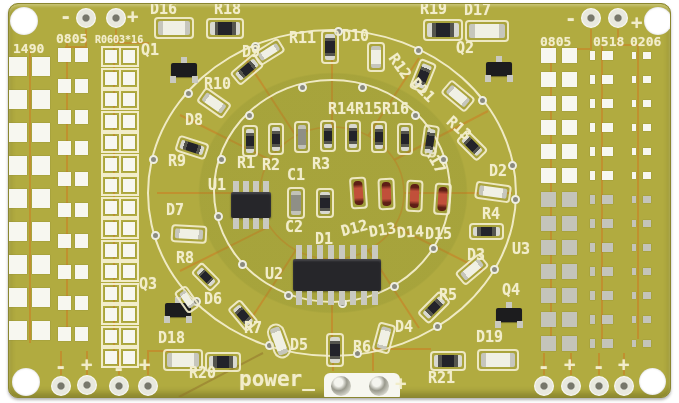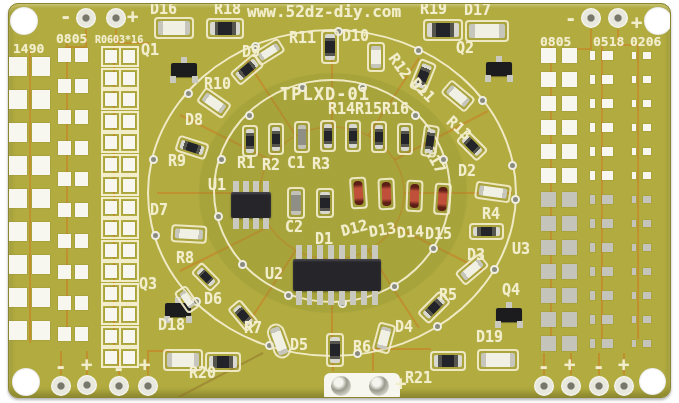--- a/index.html
+++ b/index.html
@@ -308,22 +308,20 @@
         <div class="pad tin" style="left: 623px; top: 336px; width: 4px; height: 7px;"></div>
         <div class="pad tin" style="left: 634px; top: 336px; width: 8px; height: 7px;"></div>
       </div>
   <div class="silk md" style="left:4px;top:38px">1490</div>
   <div class="silk md" style="left:47px;top:28px">0805</div>
   <div class="silk xs" style="left:86px;top:31px">R0603*16</div>
   <div class="silk md" style="left:531px;top:31px">0805</div>
   <div class="silk md" style="left:584px;top:31px">0518</div>
   <div class="silk md" style="left:621px;top:31px">0206</div>
 
-  <div class="silk" style="left:238px;top:0;font-size:16px">www.52dz-diy.com</div>
-  <div class="silk" style="left:271px;top:82px;font-size:17px;letter-spacing:1px">TPLXD-01</div>
 
   <div class="fp" style="left:145px;top:13px;width:40px;height:22px">
         <div class="led"></div>
       </div>
   <div class="silk" style="left:141px;top:-2px">D16</div>
   <div class="fp" style="left:197px;top:14px;width:38px;height:21px">
         <div class="res"></div>
       </div>
   <div class="silk" style="left:205px;top:-2px">R18</div>
   <div class="fp" style="left:414px;top:15px;width:40px;height:22px">
@@ -388,21 +386,21 @@
         <div class="led"></div>
       </div>
   <div class="silk" style="left:400px;top:79px;transform:rotate(45deg)">D11</div>
   <div class="fp" style="left:448px;top:133px;width:30px;height:17px;transform:rotate(45deg)">
         <div class="res"></div>
       </div>
   <div class="silk" style="left:436px;top:117px;transform:rotate(42deg)">R13</div>
   <div class="fp" style="left:466px;top:179px;width:36px;height:18px;transform:rotate(8deg)">
         <div class="led"></div>
       </div>
-  <div class="silk" style="left:449px;top:160px">D2</div>
+  <div class="silk" style="left:480px;top:160px">D2</div>
   <div class="fp" style="left:460px;top:219px;width:35px;height:17px">
         <div class="res"></div>
       </div>
   <div class="silk" style="left:473px;top:203px">R4</div>
   <div class="fp" style="left:447px;top:257px;width:32px;height:17px;transform:rotate(-40deg)">
         <div class="led"></div>
       </div>
   <div class="silk" style="left:458px;top:244px">D3</div>
   <div class="silk" style="left:503px;top:238px">U3</div>
   <div class="fp" style="left:409px;top:295px;width:32px;height:17px;transform:rotate(-45deg)">
@@ -429,21 +427,21 @@
         <div class="led"></div>
       </div>
   <div class="silk" style="left:195px;top:288px">D6</div>
   <div class="fp" style="left:183px;top:265px;width:28px;height:16px;transform:rotate(45deg)">
         <div class="res"></div>
       </div>
   <div class="silk" style="left:167px;top:247px">R8</div>
   <div class="fp" style="left:162px;top:221px;width:36px;height:18px;transform:rotate(3deg)">
         <div class="led"></div>
       </div>
-  <div class="silk" style="left:141px;top:199px">D7</div>
+  <div class="silk" style="left:157px;top:199px">D7</div>
   <div class="fp" style="left:167px;top:135px;width:32px;height:17px;transform:rotate(18deg)">
         <div class="res"></div>
       </div>
   <div class="silk" style="left:159px;top:150px">R9</div>
   <div class="fp" style="left:189px;top:90px;width:32px;height:18px;transform:rotate(35deg)">
         <div class="led"></div>
       </div>
   <div class="silk" style="left:176px;top:109px">D8</div>
 
   <div class="silk" style="left:412px;top:149px;transform:rotate(60deg)">R17</div>
@@ -483,21 +481,21 @@
         <div class="res v"></div>
       </div>
   <div class="fp" style="left:388px;top:119px;width:16px;height:32px">
         <div class="res v"></div>
       </div>
   <div class="fp" style="left:413px;top:121px;width:16px;height:32px;transform:rotate(8deg)">
         <div class="res v"></div>
       </div>
   <div class="silk" style="left:228px;top:152px">R1</div>
   <div class="silk" style="left:253px;top:154px">R2</div>
-  <div class="silk" style="left:278px;top:152px">C1</div>
+  <div class="silk" style="left:278px;top:164px">C1</div>
   <div class="silk" style="left:303px;top:153px">R3</div>
   <div class="silk" style="left:319px;top:98px">R14</div>
   <div class="silk" style="left:346px;top:98px">R15</div>
   <div class="silk" style="left:373px;top:98px">R16</div>
 
   <div class="soic" style="left:222px;top:177px;width:40px;height:48px">
         <div class="pins"></div>
         <div class="body" style="height:26px"></div>
         <div class="pins"></div>
       </div>
@@ -513,32 +511,33 @@
   <div class="soic soic16" style="left:284px;top:241px;width:88px;height:62px">
         <div class="pins"></div>
         <div class="body" style="height:32px"></div>
         <div class="pins"></div>
       </div>
   <div class="silk" style="left:256px;top:263px">U2</div>
 
   <div class="fp" style="left:154px;top:345px;width:40px;height:22px">
         <div class="led"></div>
       </div>
-  <div class="silk" style="left:149px;top:314px">D18</div>
+  <div class="silk" style="left:149px;top:327px">D18</div>
   <div class="fp" style="left:196px;top:348px;width:36px;height:20px">
         <div class="res"></div>
       </div>
   <div class="silk" style="left:180px;top:362px">R20</div>
+  <div class="silk" style="left:230px;top:365px;font-size:21px">power_</div>
   <div class="powerpad"></div>
   <div class="thole" style="left:322px;top:372px"></div>
   <div class="thole" style="left:360px;top:372px"></div>
   <div class="silk sign" style="left:386px;top:370px">+</div>
   <div class="fp" style="left:421px;top:347px;width:36px;height:20px">
         <div class="res"></div>
       </div>
-  <div class="silk" style="left:396px;top:367px">R21</div>
+  <div class="silk" style="left:419px;top:367px">R21</div>
   <div class="fp" style="left:468px;top:345px;width:42px;height:22px">
         <div class="led"></div>
       </div>
   <div class="silk" style="left:467px;top:326px">D19</div>
 
  </div>
 </div>
 
 </body></html>

